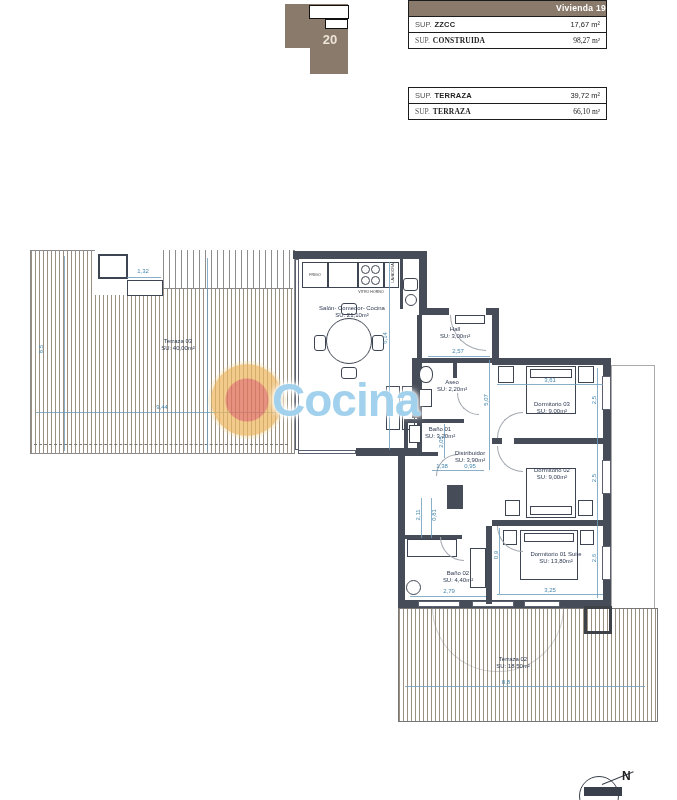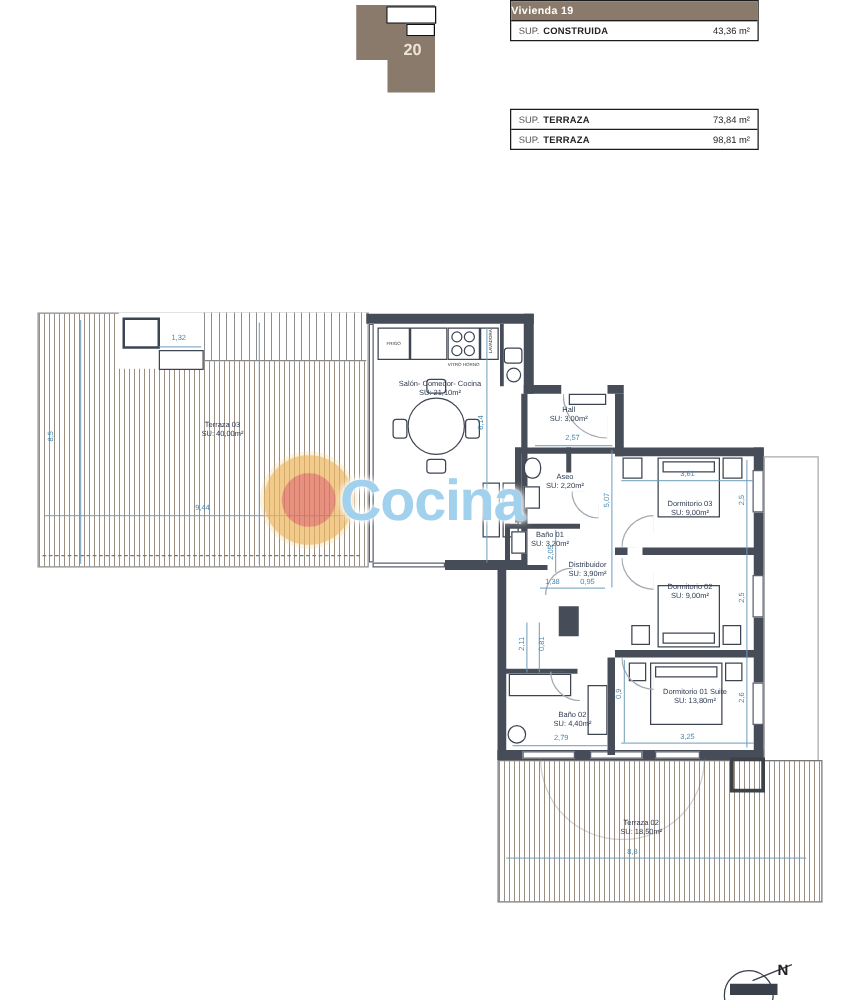--- a/index.html
+++ b/index.html
@@ -20,25 +20,25 @@
   .dim{position:absolute;font-size:6px;color:var(--dim);transform:translate(-50%,-50%);white-space:nowrap;z-index:3;}
   .dim.v{transform:translate(-50%,-50%) rotate(-90deg);}
   .rlabel{position:absolute;text-align:center;font-size:6.5px;line-height:1.3;color:var(--label);
           transform:translate(-50%,-50%) scale(.92);white-space:nowrap;z-index:3;}
   .tiny{position:absolute;font-size:5px;color:#333;transform:translate(-50%,-50%) scale(.72);white-space:nowrap;z-index:3;}
   .tiny.v{transform:translate(-50%,-50%) scale(.72) rotate(-90deg);}
   .hatchV{background:repeating-linear-gradient(90deg,var(--hatch) 0px,var(--hatch) 1px,#ffffff 1px,#ffffff 4px);}
   .arc{position:absolute;border:0 solid #a3a9b1;box-sizing:border-box;}
   
   .tbl{position:absolute;left:408px;width:199px;background:#fff;border:1.5px solid #1c1c1c;z-index:4;box-sizing:border-box;}
-  .tbl .hdr{background:var(--brown);color:#fff;text-align:left;font-weight:bold;font-size:8.5px;
+  .tbl .hdr{background:var(--brown);color:#fff;text-align:right;font-weight:bold;font-size:8.5px;
             padding:2px 0 3px 0;border-bottom:1.5px solid #1c1c1c;letter-spacing:.3px;}
   .trow{display:flex;justify-content:space-between;align-items:center;height:15px;
         border-bottom:1.5px solid #1c1c1c;padding:0 6px;font-size:7.5px;color:#222;}
-  .trow:last-child{border-bottom:none;}
+  .trow:last-child{border-bottom:none;font-family:Liberation Serif, serif;}
   .trow .lp{color:#555;margin-right:3px;}
   .trow b{letter-spacing:.2px;}
   .trow .val{font-size:7.5px;}
   
   #wm{position:absolute;left:208px;top:361px;z-index:5;pointer-events:none;display:flex;align-items:center;}
   #wm .blob{width:78px;height:78px;border-radius:50%;
      background:radial-gradient(circle,rgba(224,115,92,.78) 0 38%,rgba(236,182,96,.72) 40% 64%,rgba(242,212,134,.28) 66% 100%);}
   #wm .wtxt{margin-left:-14px;font-size:46px;font-weight:bold;letter-spacing:-1px;
      color:rgba(148,203,233,.88);text-shadow:0 0 2px #fff,0 0 5px #fff,0 0 8px #fff;}
   
@@ -62,33 +62,37 @@
     <div class="keybrown" style="left:285px;top:4px;width:63px;height:44px;"></div>
     <div class="keybrown" style="left:310px;top:48px;width:38px;height:26px;"></div>
     <div class="keywhite" style="left:309px;top:5px;width:40px;height:14px;"></div>
     <div class="keywhite" style="left:325px;top:19px;width:23px;height:10px;border-width:1px;"></div>
     <div class="a" style="left:318px;top:32px;width:24px;text-align:center;font-size:13px;font-weight:bold;color:#ece4d7;">20</div>
   </div>
 
   <div class="tbl" style="top:0;">
     <div class="hdr">Vivienda 19</div>
     <div class="trow">
+      <span><span class="lp">SUP.</span><b>ZZCC</b></span>
+      <span class="val">17,67 m²</span>
+    </div>
+    <div class="trow">
       <span><span class="lp">SUP.</span><b>CONSTRUIDA</b></span>
-      <span class="val">43,36 m²</span>
+      <span class="val">98,27 m²</span>
     </div>
   </div>
 
   <div class="tbl" style="top:87px;">
     <div class="trow">
       <span><span class="lp">SUP.</span><b>TERRAZA</b></span>
-      <span class="val">73,84 m²</span>
+      <span class="val">39,72 m²</span>
     </div>
     <div class="trow">
       <span><span class="lp">SUP.</span><b>TERRAZA</b></span>
-      <span class="val">98,81 m²</span>
+      <span class="val">66,10 m²</span>
     </div>
   </div>
 
   <div class="a hatchV" style="left:30px;top:250px;width:263px;height:202px;border:1px solid #8a8a8a;"></div>
   <div class="a" style="left:163px;top:250px;width:130px;height:38px;background:#fff repeating-linear-gradient(90deg,#8d8d8d 0 1px,transparent 1px 6px);border-bottom:1px solid #888;"></div>
   <div class="a" style="left:95px;top:250px;width:68px;height:45px;background:#fff;"></div>
   <div class="fx" style="left:98px;top:254px;width:30px;height:25px;border-width:2px;"></div>
   <div class="fx" style="left:127px;top:280px;width:36px;height:16px;"></div>
   <div class="a" style="left:202px;top:312px;width:90px;height:138px;background:rgba(255,255,255,.55)
        repeating-linear-gradient(0deg,rgba(110,100,90,.45) 0 1px,transparent 1px 7px),

